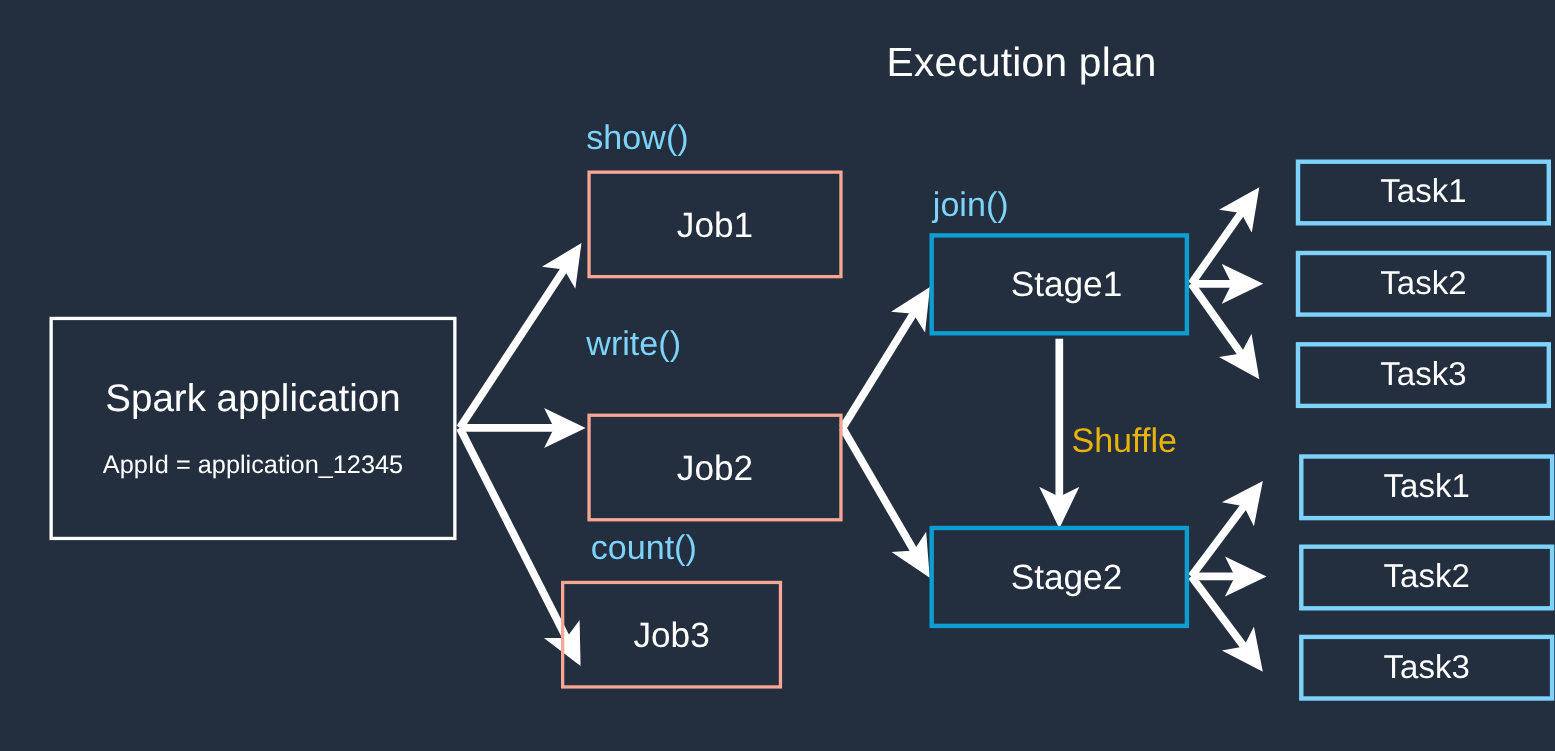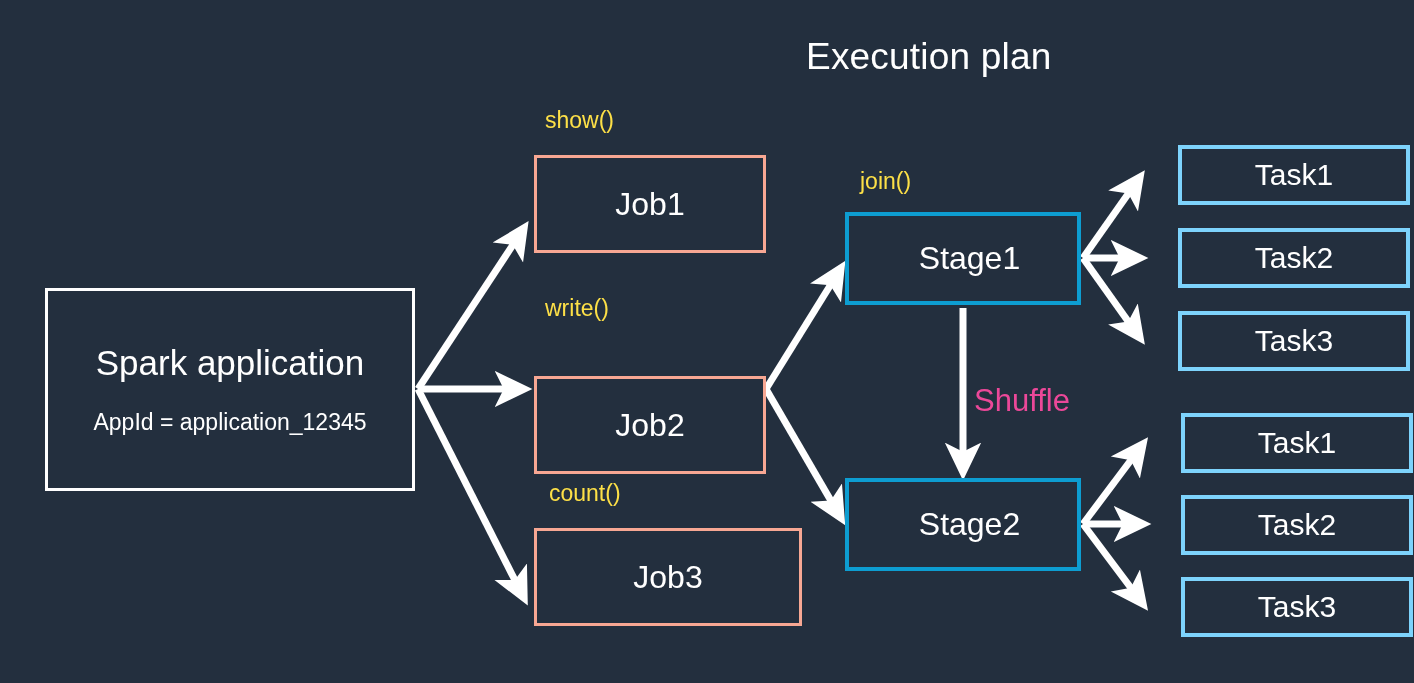--- a/index.html
+++ b/index.html
@@ -36,29 +36,28 @@
   }
   .title {
     position: absolute;
     font-size: 37px;
     color: #ffffff;
     white-space: nowrap;
     letter-spacing: 0.2px;
   }
   .caption {
     position: absolute;
-    font-size: 23px;
-    color: #fde047;
+    font-size: 31px;
+    color: #7dd3fc;
     white-space: nowrap;
-    margin-left: 12px;
   }
   .shuffle-label {
     position: absolute;
     font-size: 31px;
-    color: #ec4899;
+    color: #eab308;
     white-space: nowrap;
   }
 
   
   .app-box {
     border: 3px solid #ffffff;
     flex-direction: column;
     justify-content: center;
     align-items: center;
   }
@@ -153,21 +152,21 @@
   <div class="caption" style="left:533px; top:107px;">show()</div>
   <div class="caption" style="left:533px; top:295px;">write()</div>
   <div class="caption" style="left:537px; top:480px;">count()</div>
 
   <div class="node job-box" style="left:534px; top:155px; width:232px; height:98px;">
     <span>Job1</span>
   </div>
   <div class="node job-box" style="left:534px; top:340px; width:232px; height:98px;margin-top:36px;">
     <span>Job2</span>
   </div>
-  <div class="node job-box" style="left:534px; top:528px; width:268px; height:98px;">
+  <div class="node job-box" style="left:510px; top:528px; width:201px; height:98px;">
     <span>Job3</span>
   </div>
 
   <div class="caption" style="left:848px; top:168px;">join()</div>
 
   <div class="node stage-box" style="left:845px; top:212px; width:236px; height:93px;">
     <span>Stage1</span>
   </div>
   <div class="node stage-box" style="left:845px; top:478px; width:236px; height:93px;">
     <span>Stage2</span>

